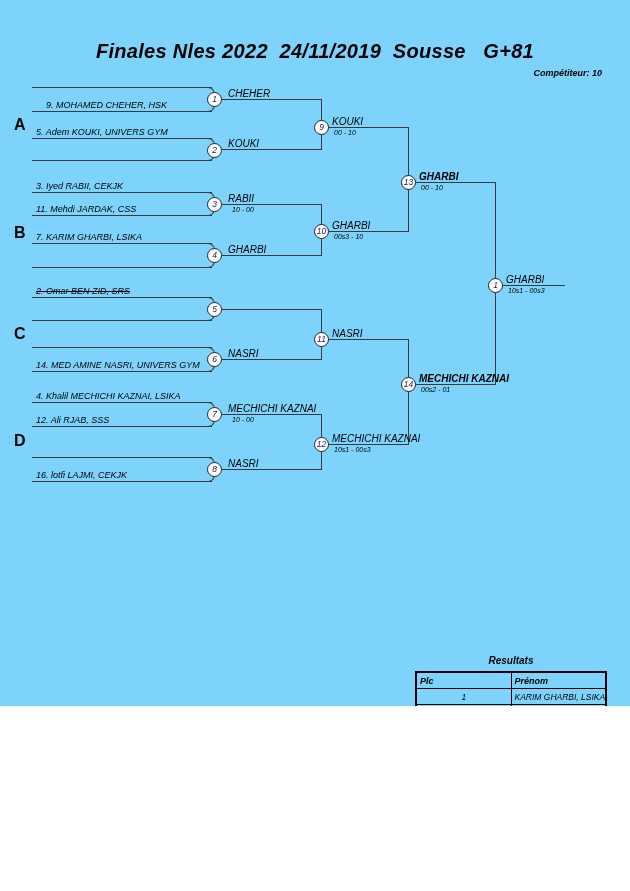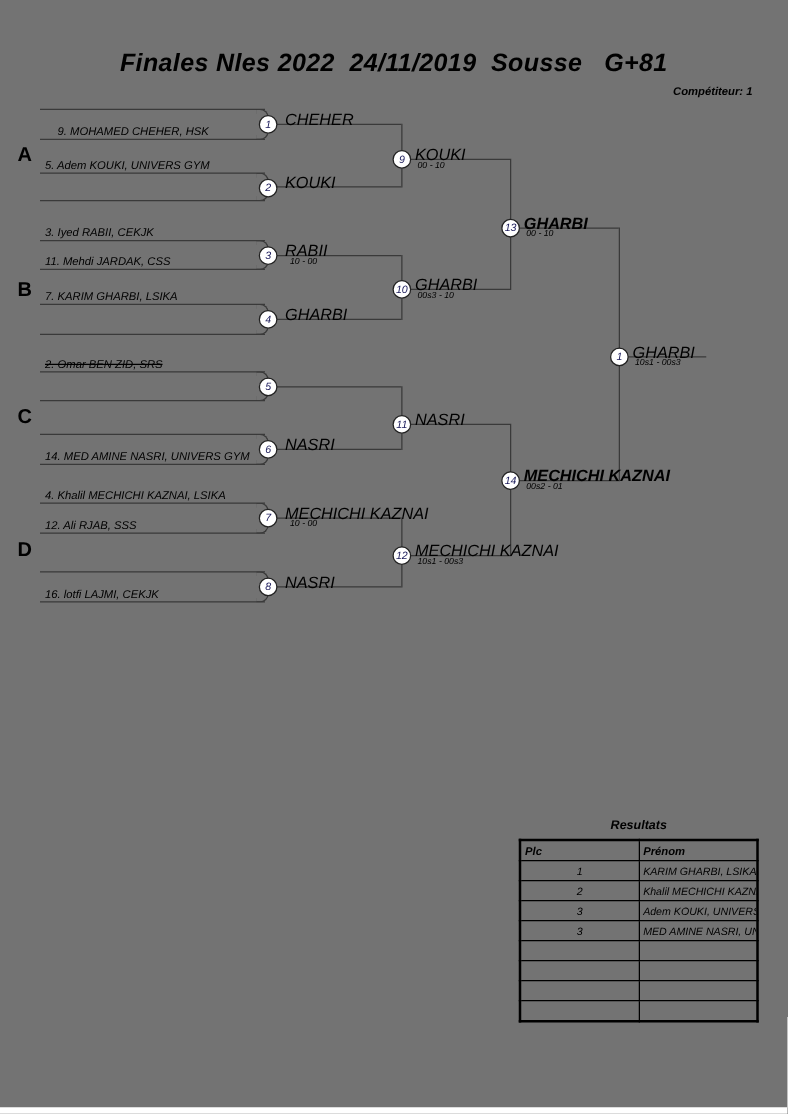--- a/index.html
+++ b/index.html
@@ -8,22 +8,22 @@
     padding: 0;
     background: #ffffff;
   }
   body {
     font-family: "Liberation Sans", sans-serif;
     color: #000000;
   }
   #page {
     position: relative;
     width: 630px;
-    height: 886px;
-    background: #737373;
+    height: 706px;
+    background: #7dd3fc;
     overflow: hidden;
   }
 
   
   #title {
     position: absolute;
     left: 0;
     top: 40px;
     width: 630px;
     text-align: center;
@@ -96,21 +96,21 @@
     font-style: italic;
     white-space: nowrap;
     color: #000000;
   }
   .player.struck {
     text-decoration: line-through;
   }
 
   .winner {
     position: absolute;
-    font-size: 13px;
+    font-size: 10px;
     font-style: italic;
     white-space: nowrap;
     color: #000000;
   }
   .winner.bold { font-weight: bold; }
 
   .score {
     position: absolute;
     font-size: 7px;
     font-style: italic;
@@ -165,21 +165,21 @@
     width: 34px;
   }
   #results-table td.nom { text-align: left; }
 </style>
 </head>
 <body>
 
 <div id="page">
 
   <div id="title">Finales Nles 2022  24/11/2019  Sousse   G+81</div>
-  <div id="competitors">Compétiteur: 1</div>
+  <div id="competitors">Compétiteur: 10</div>
 
   <div class="group-letter" style="left:14px; top:116px;">A</div>
   <div class="group-letter" style="left:14px; top:224px;">B</div>
   <div class="group-letter" style="left:14px; top:325px;">C</div>
   <div class="group-letter" style="left:14px; top:432px;">D</div>
 
   <div class="slot-line" style="left:32px; top:87px;  width:180px;"></div>
   <div class="slot-line" style="left:32px; top:111px; width:180px;"></div>
   <div class="curve tr" style="left:205px; top:87px;  width:9px; height:12px;"></div>
   <div class="curve br" style="left:205px; top:99px;  width:9px; height:12px;"></div>

